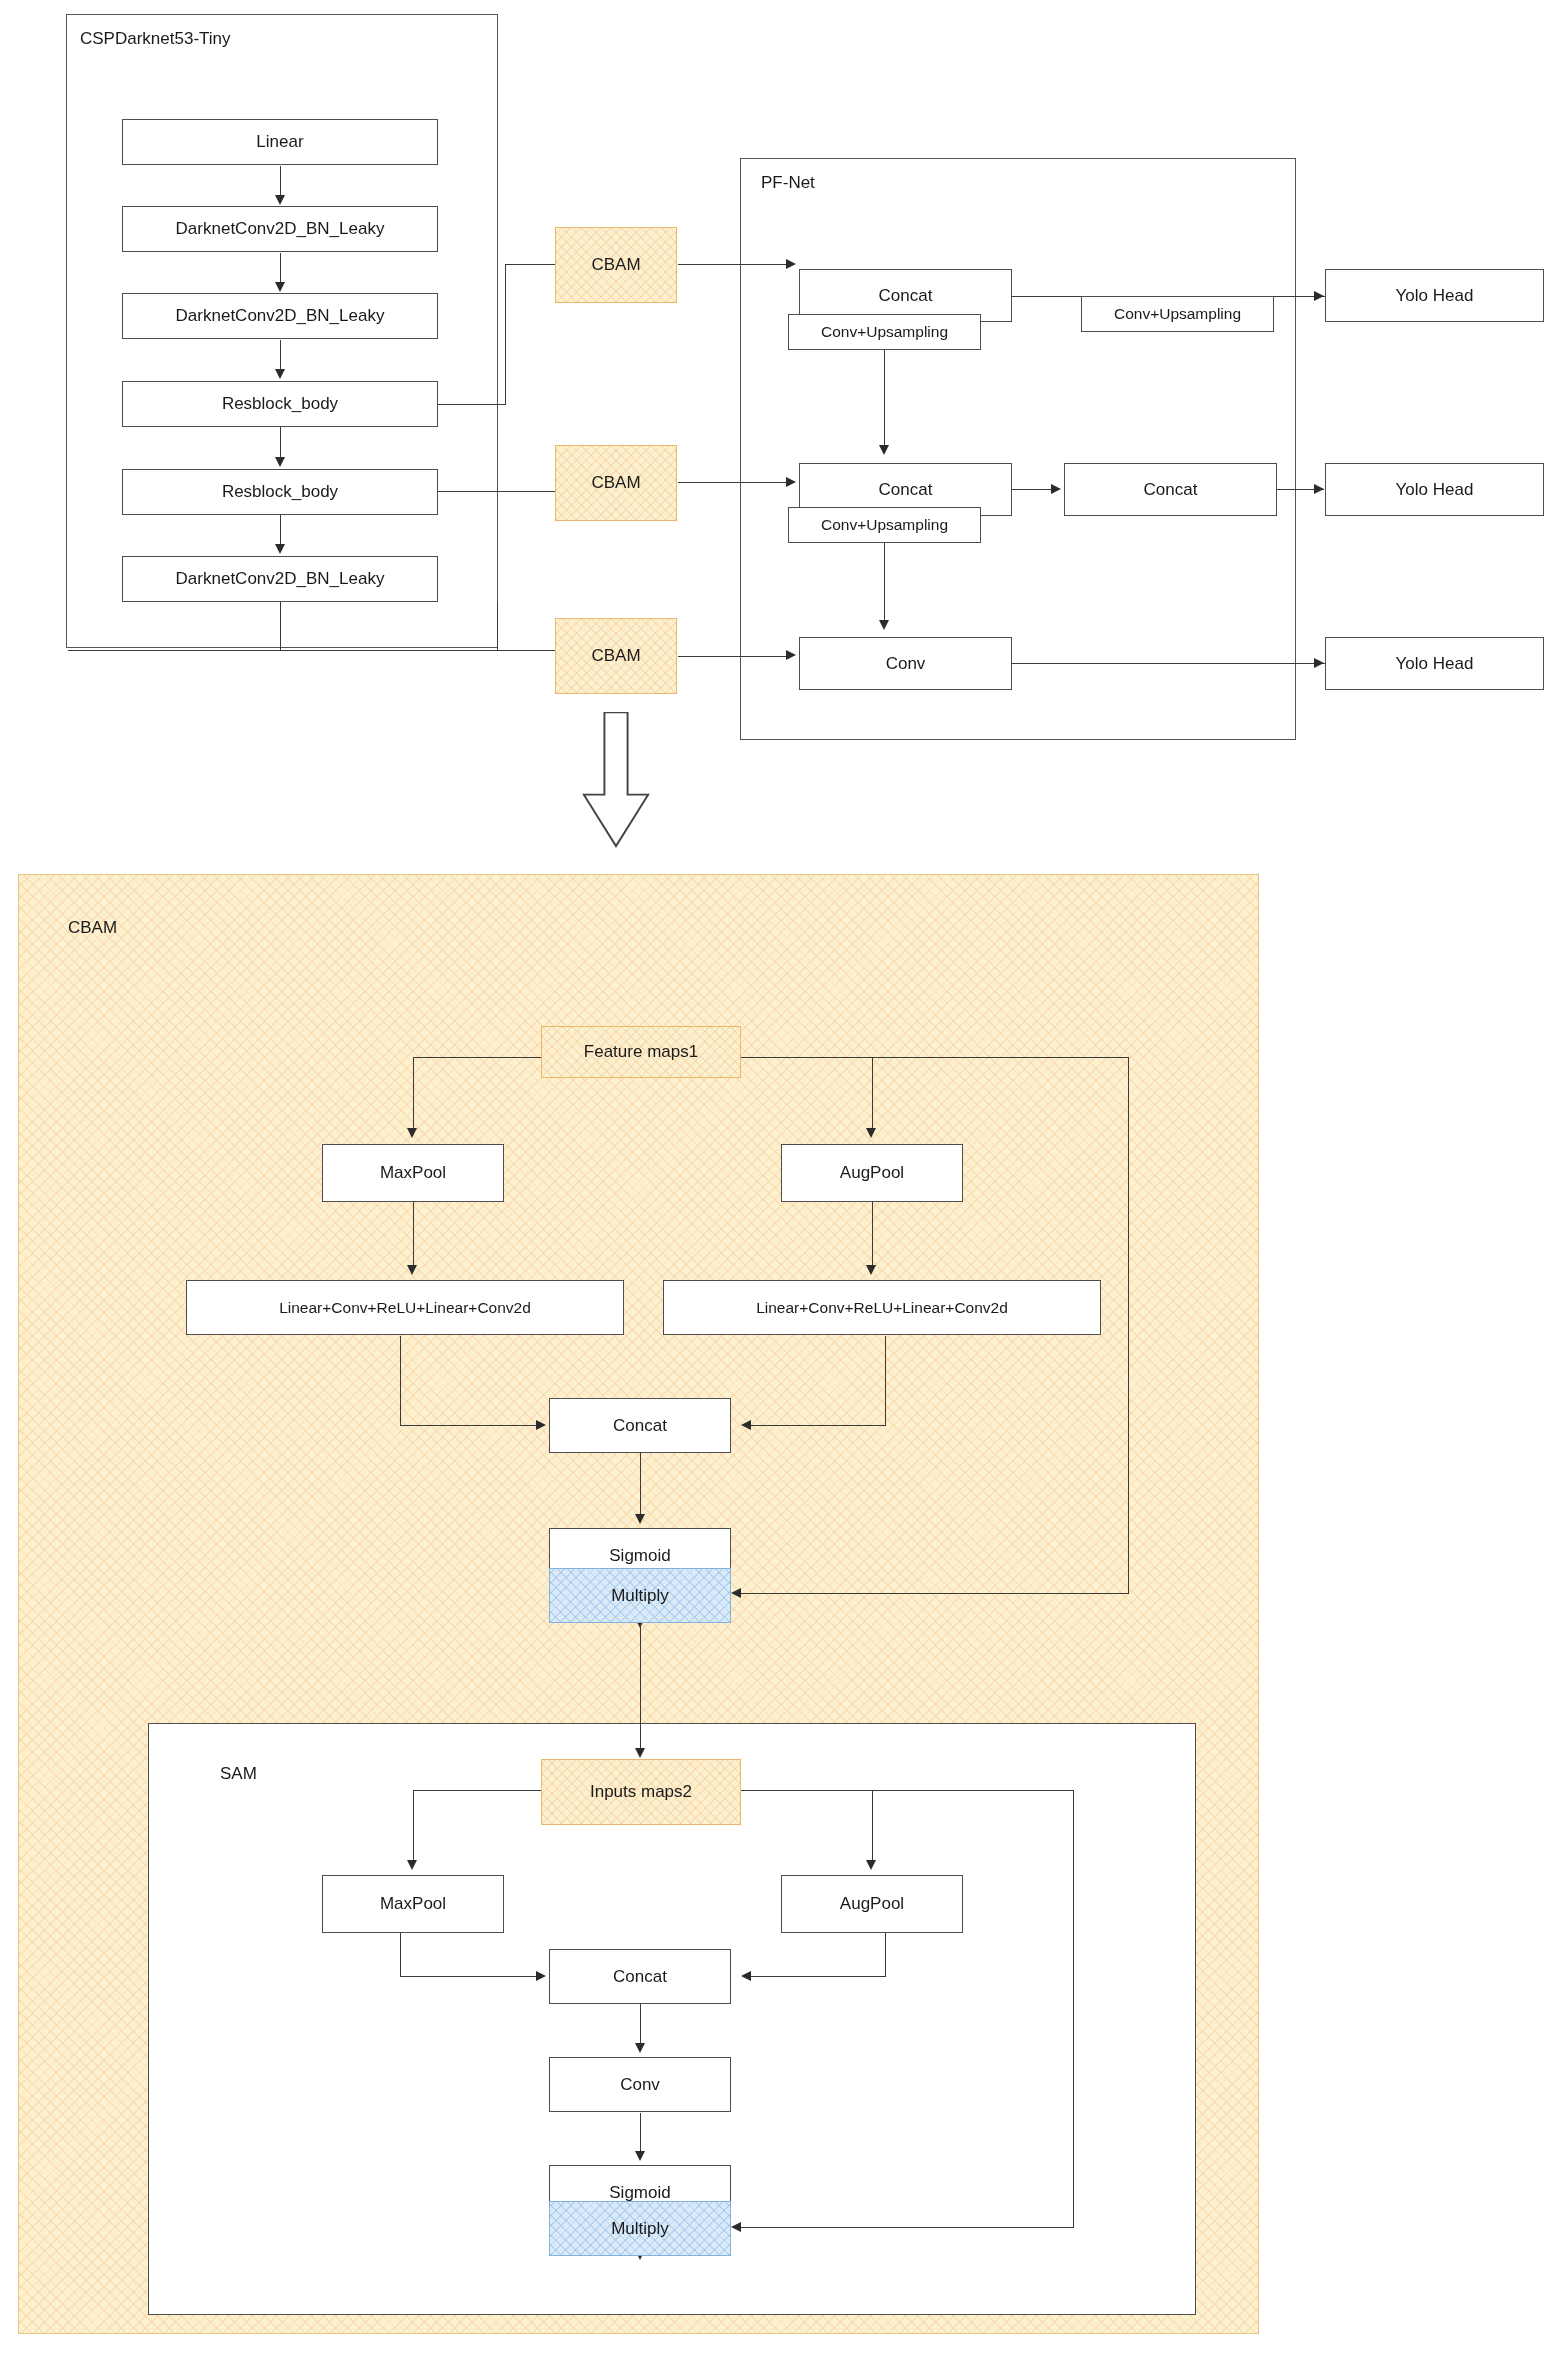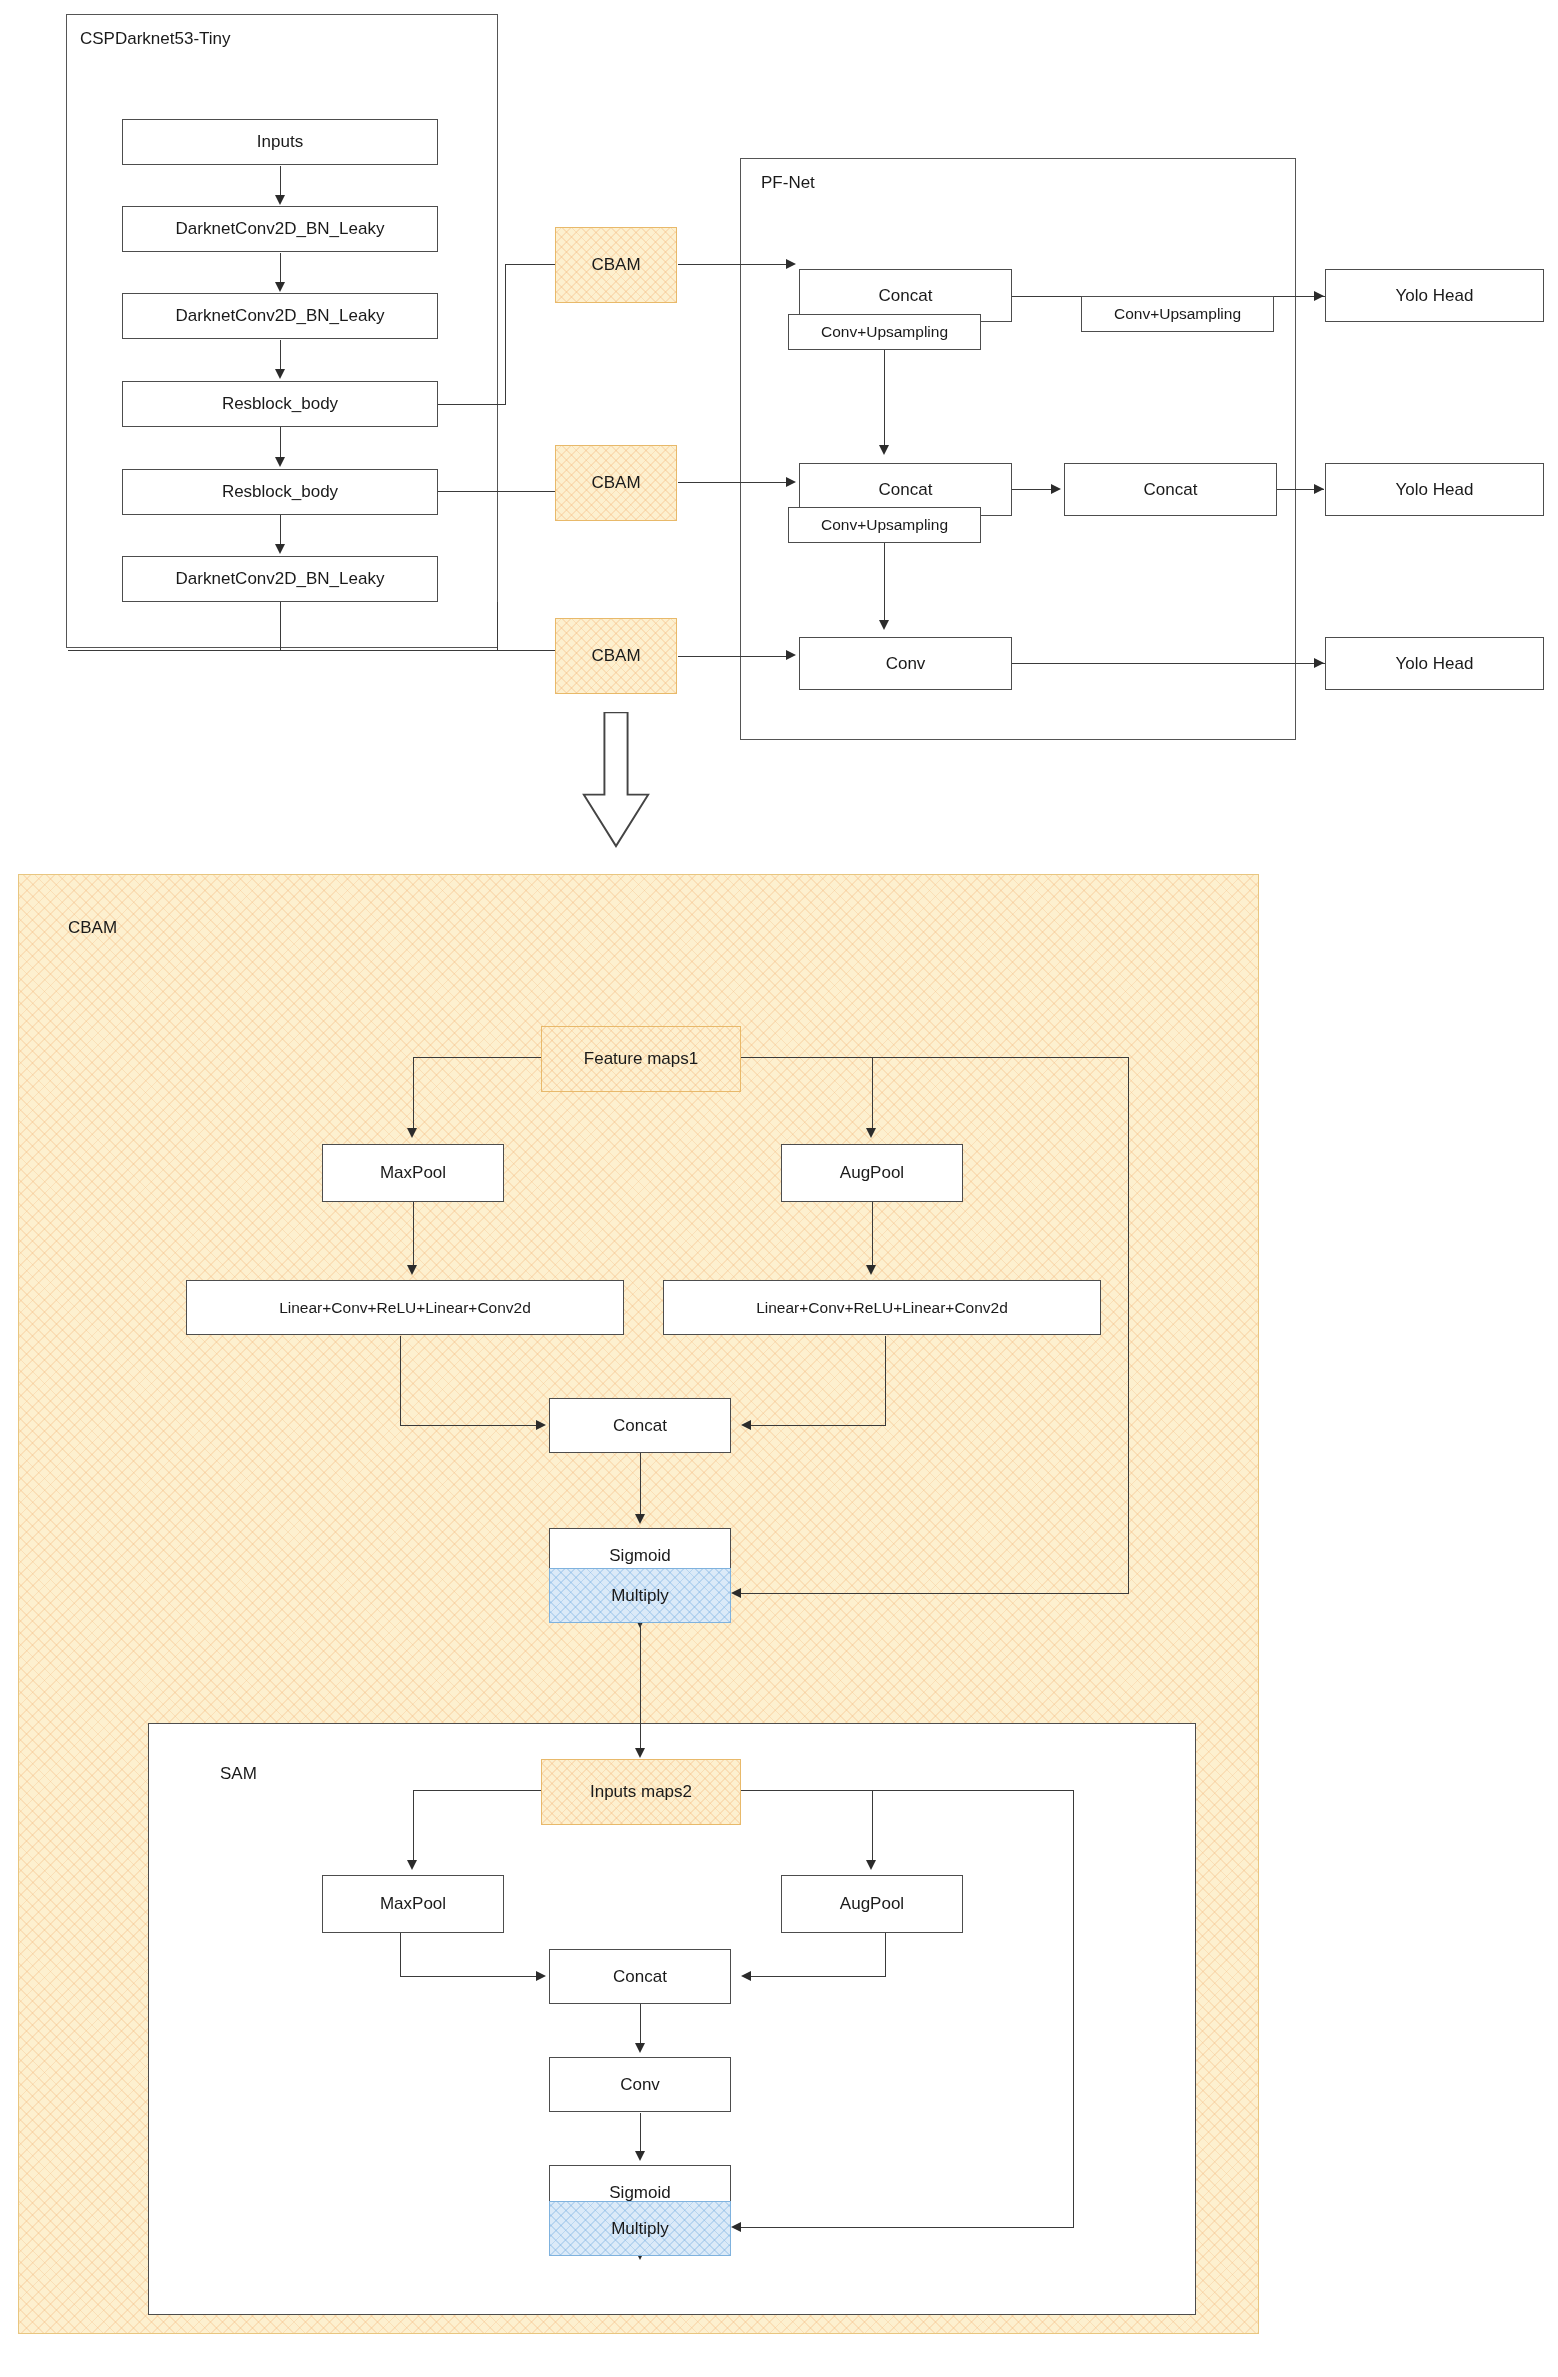--- a/index.html
+++ b/index.html
@@ -77,21 +77,21 @@
 
   <div class="group" style="left:66px;top:14px;width:432px;height:634px;">
     <div class="glabel" style="left:13px;top:14px;">CSPDarknet53-Tiny</div>
   </div>
 
   <div class="group" style="left:740px;top:158px;width:556px;height:582px;">
     <div class="glabel" style="left:20px;top:14px;">PF-Net</div>
   </div>
 
   <div class="node" style="left:122px;top:119px;width:316px;height:46px;">
-    <span>Inputs</span>
+    <span>Linear</span>
   </div>
   <div class="node" style="left:122px;top:206px;width:316px;height:46px;">
     <span>DarknetConv2D_BN_Leaky</span>
   </div>
   <div class="node" style="left:122px;top:293px;width:316px;height:46px;">
     <span>DarknetConv2D_BN_Leaky</span>
   </div>
   <div class="node" style="left:122px;top:381px;width:316px;height:46px;">
     <span>Resblock_body</span>
   </div>
@@ -199,21 +199,21 @@
 
   <div class="group outeryellow" style="left:18px;top:874px;width:1241px;height:1460px;">
     <div class="glabel" style="left:49px;top:43px;">CBAM</div>
   </div>
 
 
   <div class="group whitepanel" style="left:148px;top:1723px;width:1048px;height:592px;z-index:2;">
     <div class="glabel" style="left:71px;top:40px;">SAM</div>
   </div>
 
-  <div class="node yellow" style="left:541px;top:1026px;width:200px;height:66px;">
+  <div class="node yellow" style="left:541px;top:1026px;width:200px;height:52px;">
     <span>Feature maps1</span>
   </div>
 
   <div class="ln lnh" style="left:413px;top:1057px;width:129px;"></div>
   <div class="ln lnh" style="left:740px;top:1057px;width:389px;"></div>
 
   <div class="ln lnv" style="left:413px;top:1057px;height:72px;"></div>
   <div class="ah ah-d" style="left:407px;top:1128px;"></div>
 
   <div class="ln lnv" style="left:872px;top:1057px;height:72px;"></div>

